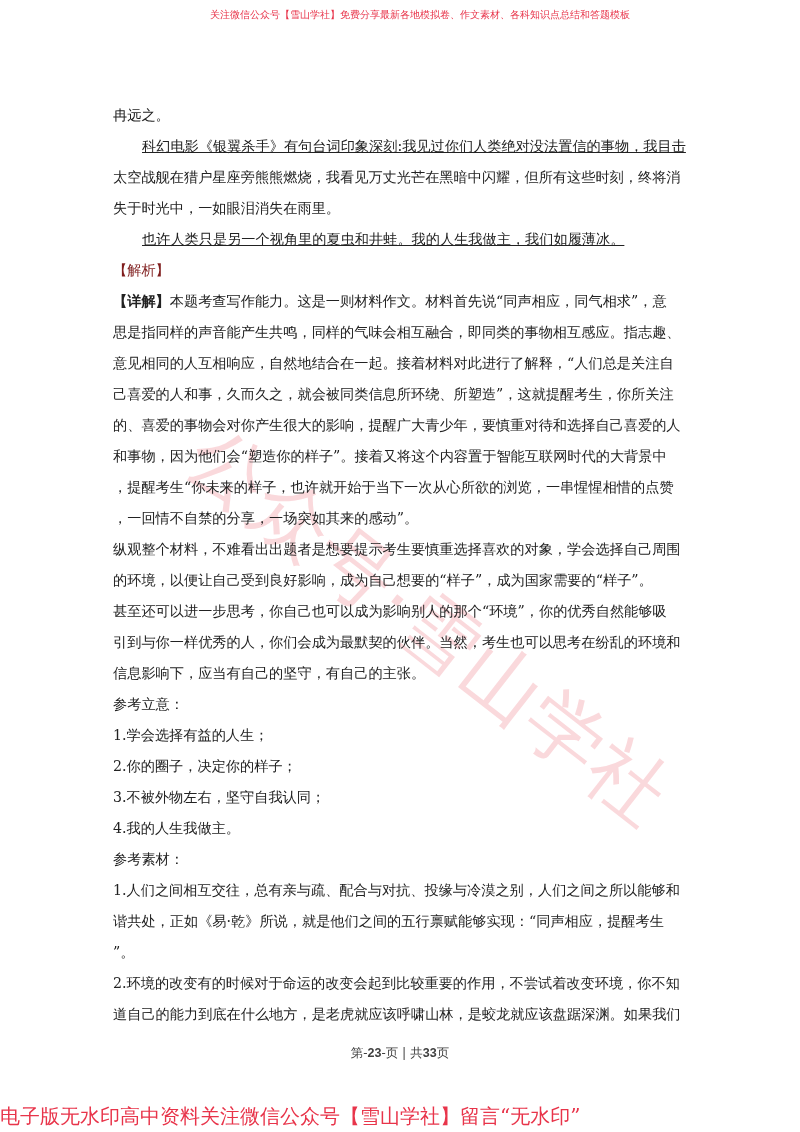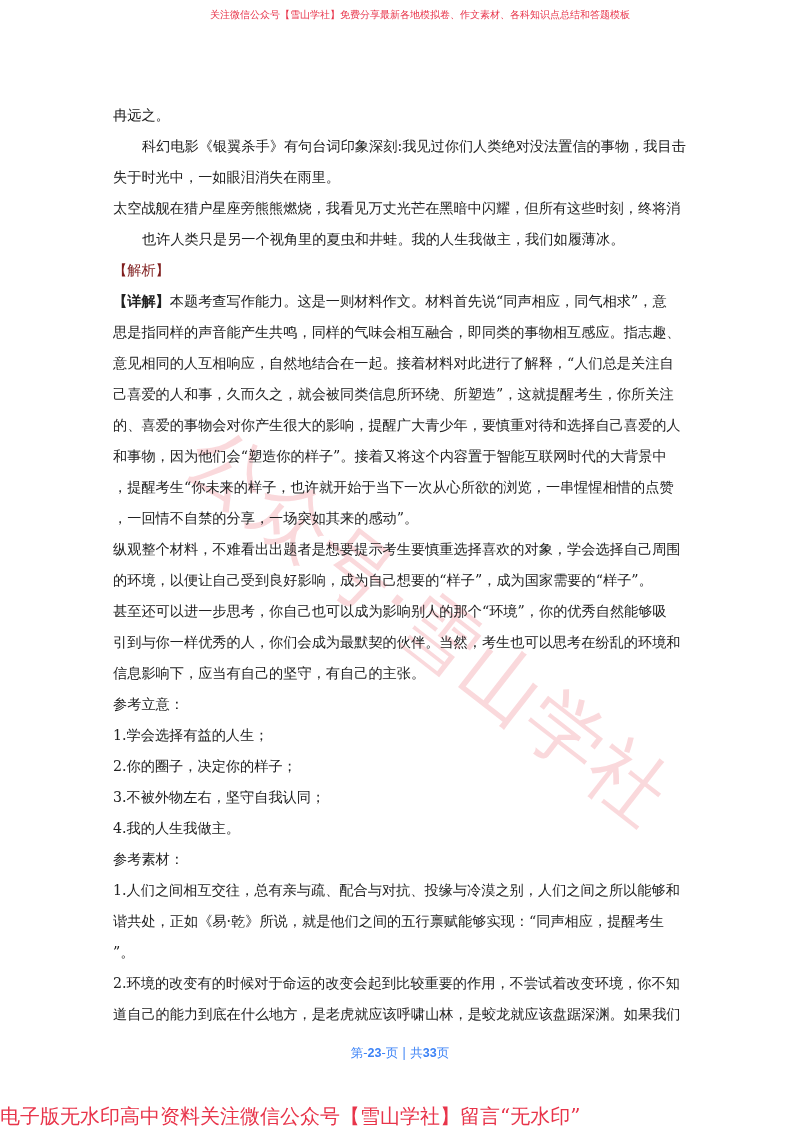--- a/index.html
+++ b/index.html
@@ -10,26 +10,26 @@
   }
   .top-banner {
     position: absolute; top: 8px; left: 0; width: 800px; text-align: center;
     font-size: 10px; color: #e8344a; letter-spacing: 0px; margin-left: 20px;
   }
   .page {
     position: absolute; left: 113px; top: 100px; width: 575px;
     font-size: 14.2px; line-height: 31px;
   }
   .line { white-space: nowrap; height: 31px; overflow: visible; }
-  .indent { padding-left: 29px; }
+  .indent { padding-left: 29px; text-decoration: underline; }
   .blue { color: #7f1d1d; }
   .bold { font-weight: bold; margin-top: 16px; }
   .footer-page {
     position: absolute; top: 1045px; left: 0; width: 800px; text-align: center;
-    font-size: 12.5px; color: #3b82f6;
+    font-size: 12.5px; color: #404040;
   }
   .footer-page b { font-family: "Liberation Sans", sans-serif; font-weight: bold; }
   .bottom-banner {
     position: absolute; top: 1103px; left: 0; width: 760px; 
     font-size: 20px; color: #e8344a;
   }
   .watermark {
     position: absolute; left: 230px; top: 405px;
     font-size: 78px; color: rgba(238, 120, 130, 0.28);
     transform-origin: left top; transform: rotate(38deg);
@@ -40,22 +40,22 @@
 </head>
 <body>
 
 <div class="top-banner">关注微信公众号【雪山学社】免费分享最新各地模拟卷、作文素材、各科知识点总结和答题模板</div>
 
 <div class="watermark">公众号·雪山学社</div>
 
 <div class="page">
   <div class="line">冉远之。</div>
   <div class="line indent">科幻电影《银翼杀手》有句台词印象深刻:我见过你们人类绝对没法置信的事物，我目击</div>
+  <div class="line">太空战舰在猎户星座旁熊熊燃烧，我看见万丈光芒在黑暗中闪耀，但所有这些时刻，终将消</div>
   <div class="line">失于时光中，一如眼泪消失在雨里。</div>
-  <div class="line">太空战舰在猎户星座旁熊熊燃烧，我看见万丈光芒在黑暗中闪耀，但所有这些时刻，终将消</div>
   <div class="line indent">也许人类只是另一个视角里的夏虫和井蛙。我的人生我做主，我们如履薄冰。</div>
 
   <div class="line blue">【解析】</div>
   <div class="line">
     <span class="bold">【详解】</span><span>本题考查写作能力。这是一则材料作文。材料首先说“同声相应，同气相求”，意</span>
   </div>
   <div class="line">思是指同样的声音能产生共鸣，同样的气味会相互融合，即同类的事物相互感应。指志趣、</div>
   <div class="line">意见相同的人互相响应，自然地结合在一起。接着材料对此进行了解释，“人们总是关注自</div>
   <div class="line">己喜爱的人和事，久而久之，就会被同类信息所环绕、所塑造”，这就提醒考生，你所关注</div>
   <div class="line">的、喜爱的事物会对你产生很大的影响，提醒广大青少年，要慎重对待和选择自己喜爱的人</div>

